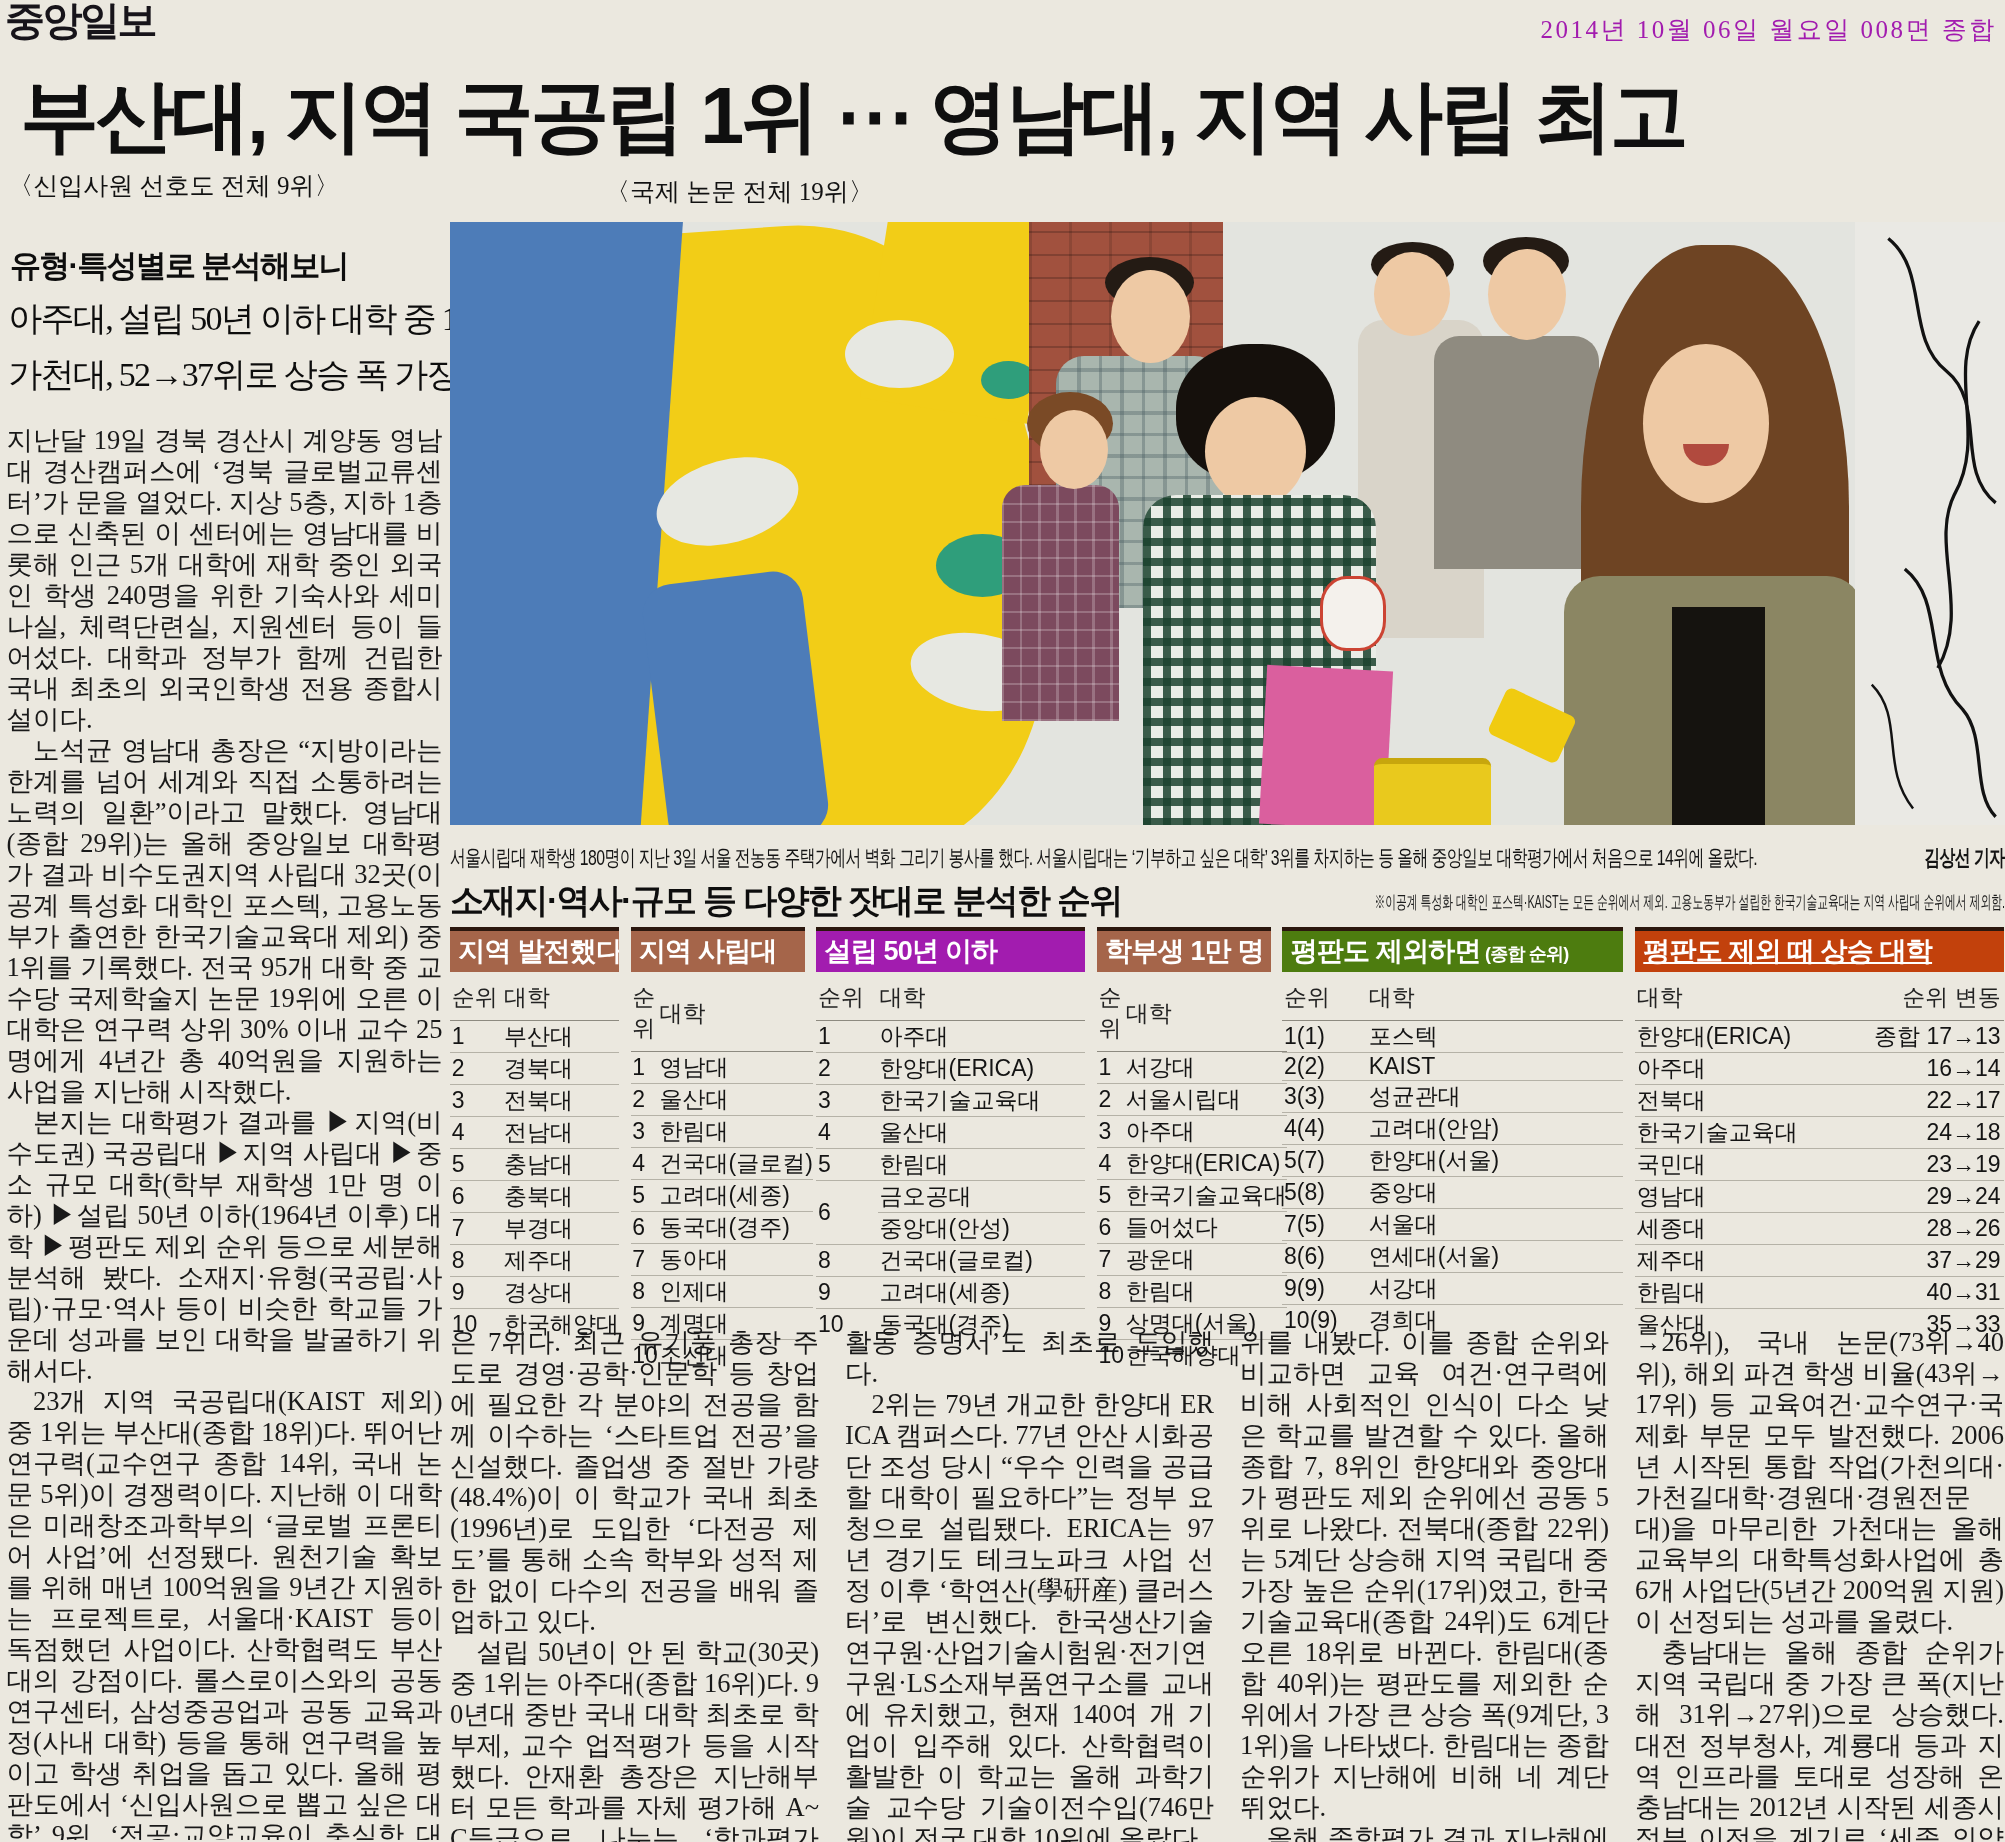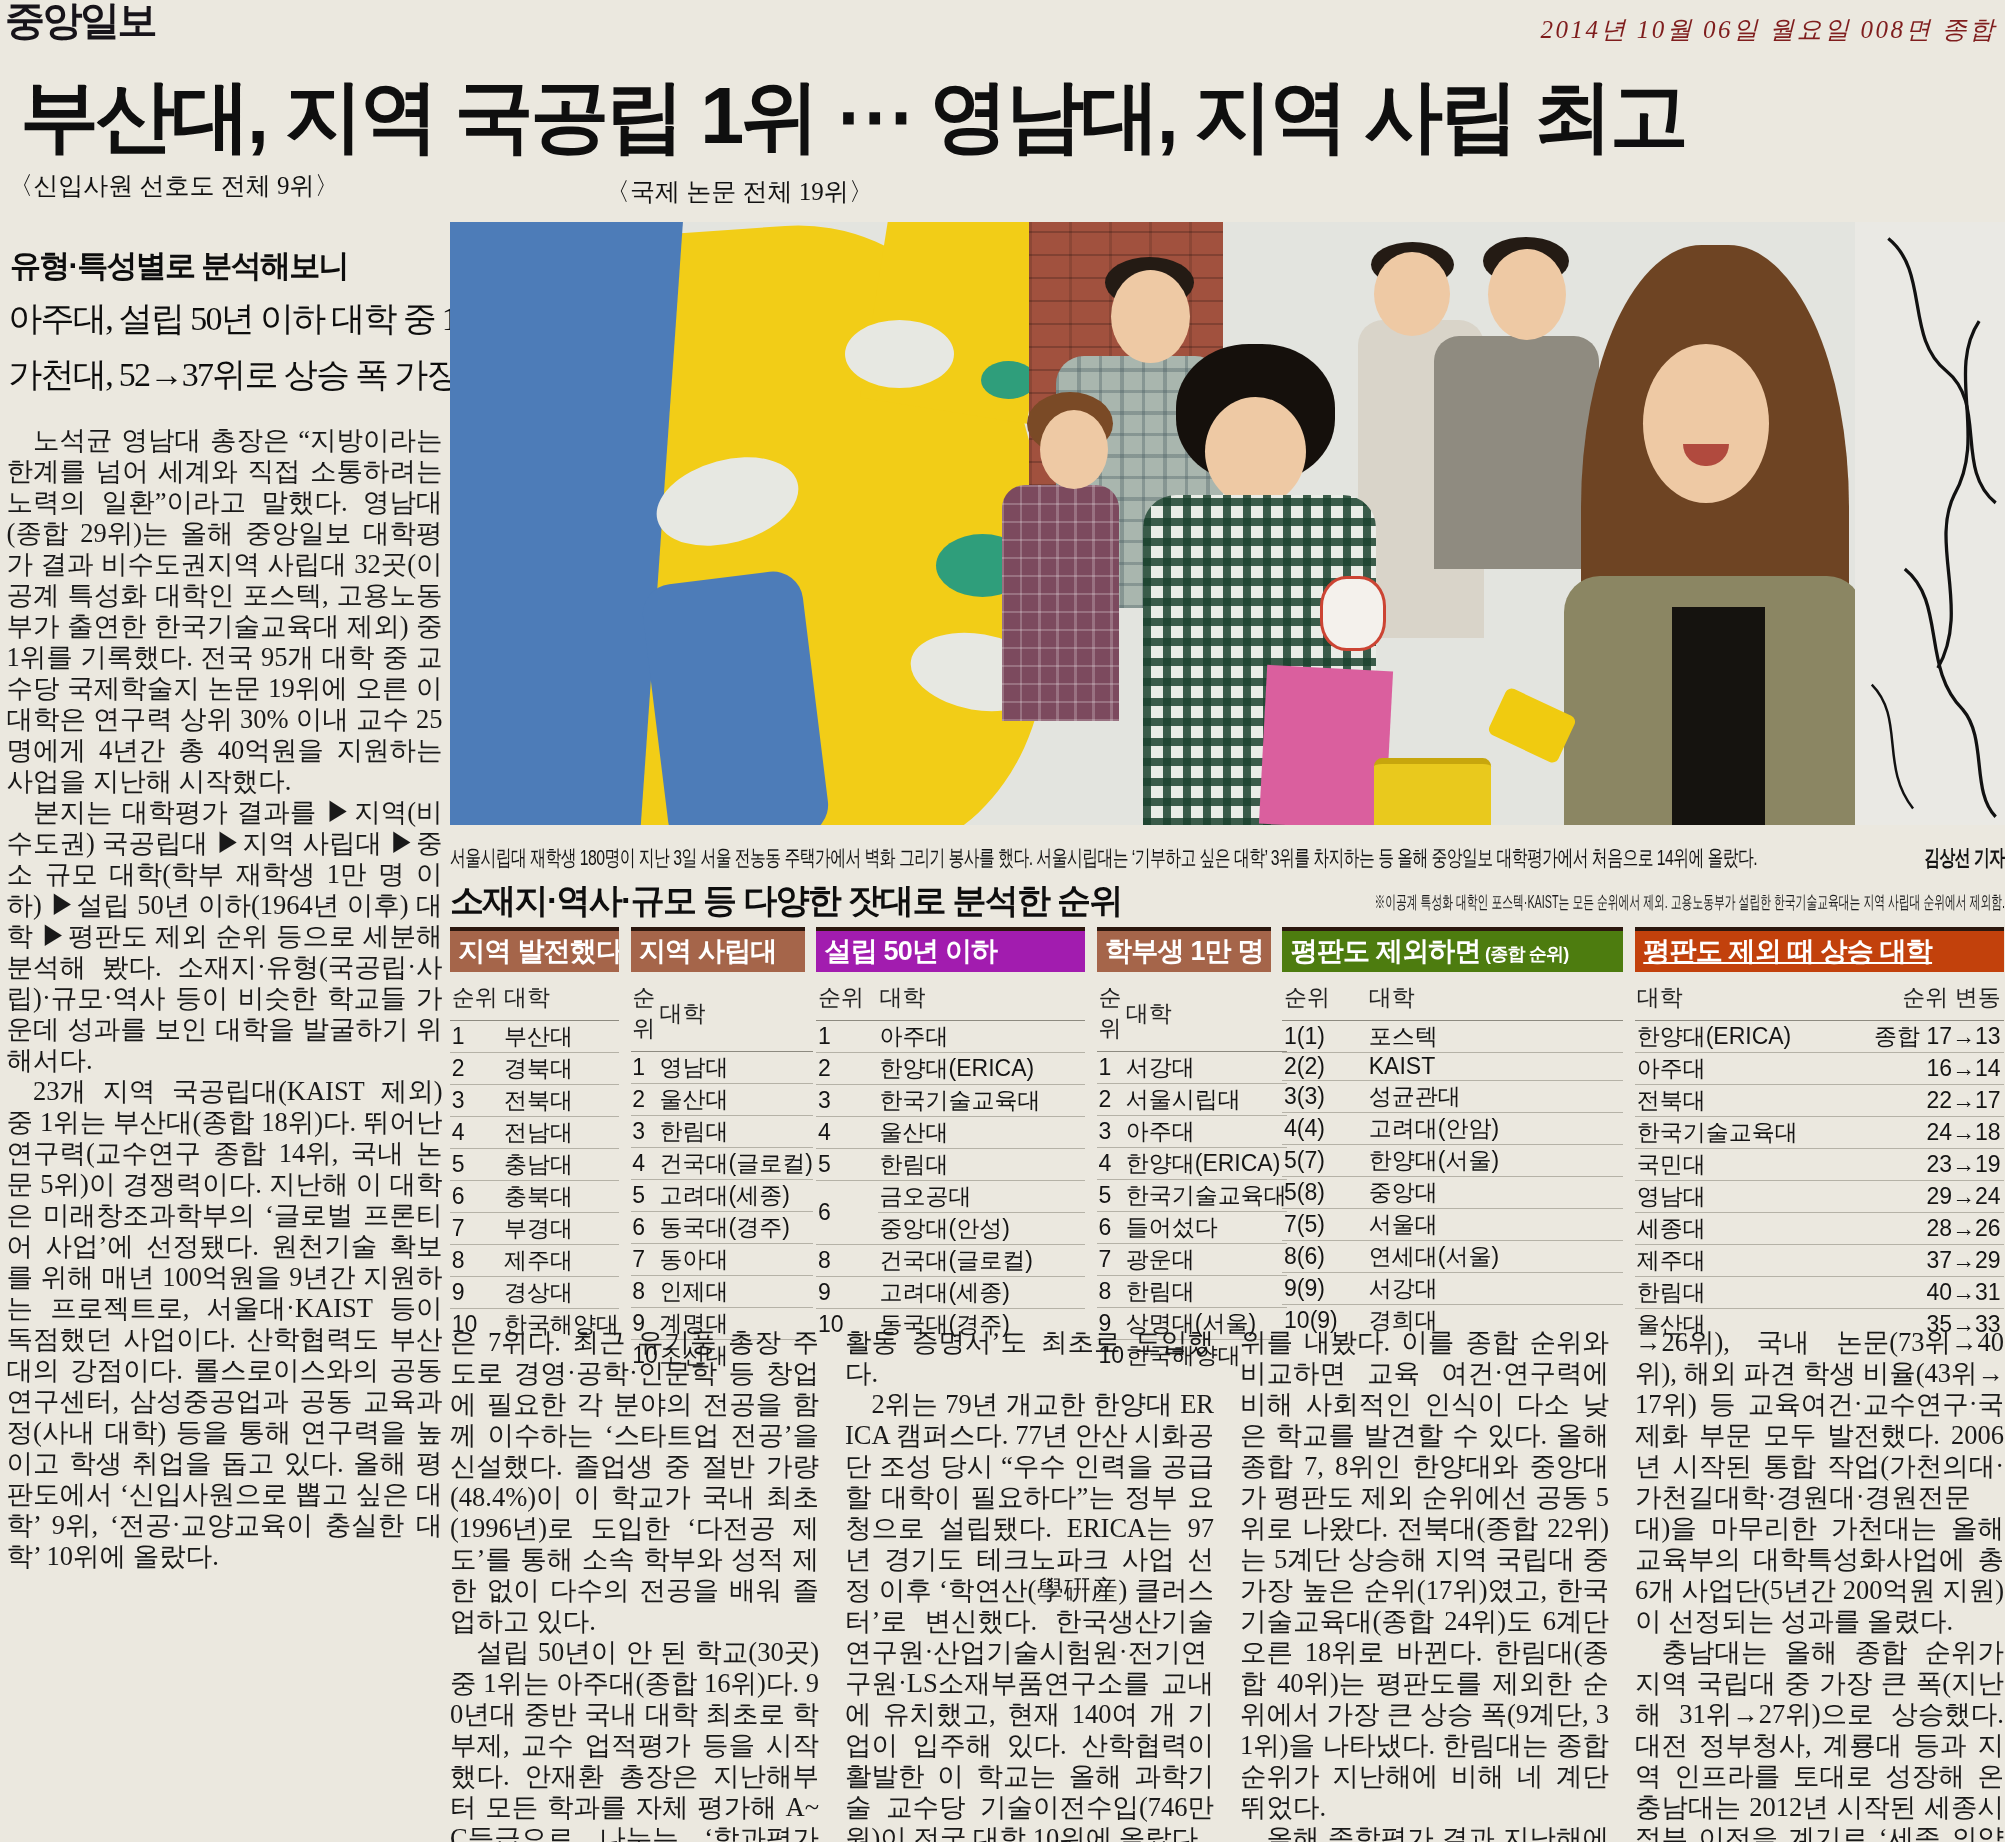--- a/index.html
+++ b/index.html
@@ -3,21 +3,21 @@
 <meta charset="utf-8">
 <style>
   html,body{margin:0;padding:0;}
   body{width:2005px;height:1842px;background:#ebe8df;position:relative;overflow:hidden;
        font-family:"Liberation Serif", serif;color:#161616;}
   #page{position:absolute;inset:0;}
 
   
   .logo{position:absolute;left:5px;top:-6.6px;font-family:"Liberation Sans",sans-serif;
         font-weight:900;font-size:40px;letter-spacing:-2.5px;color:#17141a;}
-  .dateline{position:absolute;right:8.3px;top:13.2px;font-size:25px;letter-spacing:2.5px;color:#7f1d1d;font-style:italic;}
+  .dateline{position:absolute;right:8.3px;top:13.2px;font-size:25px;letter-spacing:2.5px;color:#a21caf;}
 
   
   .headline{position:absolute;left:20px;top:64px;width:1975px;font-family:"Liberation Sans",sans-serif;
             font-weight:900;font-size:79px;letter-spacing:-3.3px;color:#0f0f0f;white-space:nowrap;}
   .note-left{position:absolute;left:8.3px;top:169px;font-size:25px;color:#111;}
   .note-right{position:absolute;left:605px;top:175px;font-size:25px;color:#111;}
 
   
   .kicker{position:absolute;left:10px;top:245px;font-family:"Liberation Sans",sans-serif;
           font-weight:900;font-size:31px;letter-spacing:-1.7px;color:#0d0d0d;}
@@ -122,20 +122,21 @@
 
   <div class="headline">부산대, 지역 국공립 1위 ⋯ 영남대, 지역 사립 최고</div>
   <div class="note-left">〈신입사원 선호도 전체 9위〉</div>
   <div class="note-right">〈국제 논문 전체 19위〉</div>
 
   <div class="kicker">유형·특성별로 분석해보니</div>
   <div class="deck deck1">아주대, 설립 50년 이하 대학 중 1위</div>
   <div class="deck deck2">가천대, 52→37위로 상승 폭 가장 커</div>
 
   <div class="left-col">
+      <p class="para">지난달 19일 경북 경산시 계양동 영남대 경산캠퍼스에 ‘경북 글로벌교류센터’가 문을 열었다. 지상 5층, 지하 1층으로 신축된 이 센터에는 영남대를 비롯해 인근 5개 대학에 재학 중인 외국인 학생 240명을 위한 기숙사와 세미나실, 체력단련실, 지원센터 등이 들어섰다. 대학과 정부가 함께 건립한 국내 최초의 외국인학생 전용 종합시설이다.</p>
       <p class="para indent">노석균 영남대 총장은 “지방이라는 한계를 넘어 세계와 직접 소통하려는 노력의 일환”이라고 말했다. 영남대(종합 29위)는 올해 중앙일보 대학평가 결과 비수도권지역 사립대 32곳(이공계 특성화 대학인 포스텍, 고용노동부가 출연한 한국기술교육대 제외) 중 1위를 기록했다. 전국 95개 대학 중 교수당 국제학술지 논문 19위에 오른 이 대학은 연구력 상위 30% 이내 교수 25명에게 4년간 총 40억원을 지원하는 사업을 지난해 시작했다.</p>
       <p class="para indent">본지는 대학평가 결과를 ▶지역(비수도권) 국공립대 ▶지역 사립대 ▶중소 규모 대학(학부 재학생 1만 명 이하) ▶설립 50년 이하(1964년 이후) 대학 ▶평판도 제외 순위 등으로 세분해 분석해 봤다. 소재지·유형(국공립·사립)·규모·역사 등이 비슷한 학교들 가운데 성과를 보인 대학을 발굴하기 위해서다.</p>
       <p class="para indent">23개 지역 국공립대(KAIST 제외) 중 1위는 부산대(종합 18위)다. 뛰어난 연구력(교수연구 종합 14위, 국내 논문 5위)이 경쟁력이다. 지난해 이 대학은 미래창조과학부의 ‘글로벌 프론티어 사업’에 선정됐다. 원천기술 확보를 위해 매년 100억원을 9년간 지원하는 프로젝트로, 서울대·KAIST 등이 독점했던 사업이다. 산학협력도 부산대의 강점이다. 롤스로이스와의 공동연구센터, 삼성중공업과 공동 교육과정(사내 대학) 등을 통해 연구력을 높이고 학생 취업을 돕고 있다. 올해 평판도에서 ‘신입사원으로 뽑고 싶은 대학’ 9위, ‘전공·교양교육이 충실한 대학’ 10위에 올랐다.</p>
     </div>
 
   <div class="photo">
     <div class="ph-yellow"></div>
     <div class="ph-yellow2"></div>
     <div class="ph-blue"></div>
     <div class="ph-blue2"></div>

